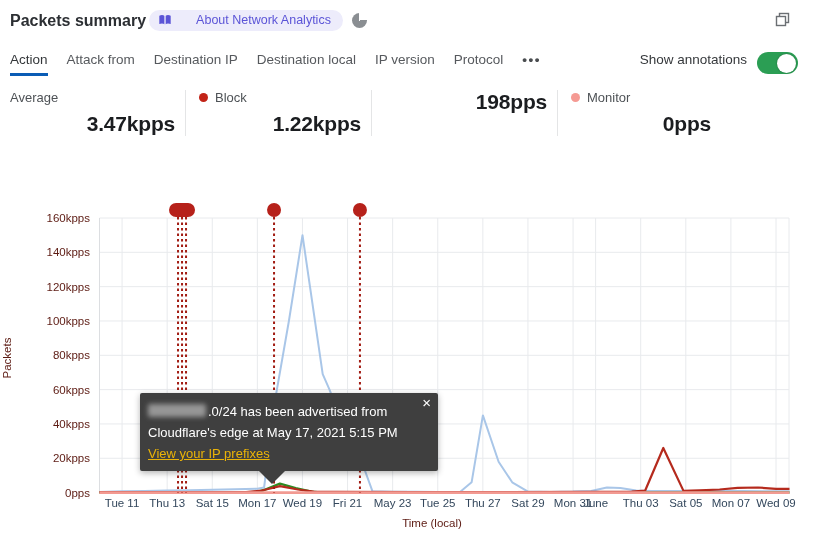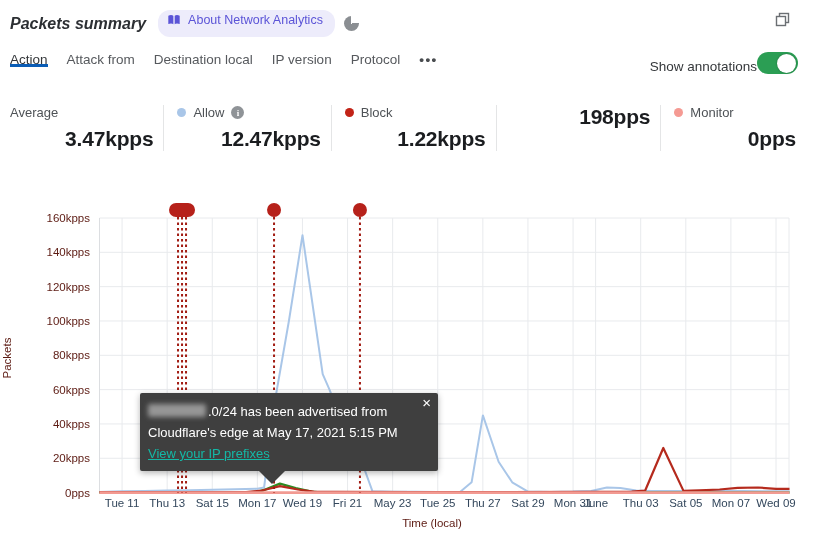--- a/index.html
+++ b/index.html
@@ -3,39 +3,39 @@
 <meta charset="utf-8">
 <style>
   html,body{margin:0;padding:0;}
   body{
     width:816px;height:545px;overflow:hidden;background:#fff;position:relative;
     font-family:"Liberation Sans", sans-serif;color:#35383b;
     -webkit-font-smoothing:antialiased;
   }
   
   .header{position:absolute;left:10px;top:10px;right:10px;display:flex;align-items:center;}
-  .page-title{font-size:16px;font-weight:700;color:#2c2f33;margin-right:12px;font-style:italic;}
-  .badge{display:flex;align-items:center;gap:7px;background:#edecfb;border-radius:12px;
-         padding:3px 12px 10px 9px;font-size:12.5px;color:#5b54d7;cursor:pointer;}
+  .page-title{font-size:16px;font-weight:700;color:#2c2f33;margin-right:3px;}
+  .badge{display:flex;align-items:center;gap:24px;background:#edecfb;border-radius:12px;
+         padding:3px 12px 4px 9px;font-size:12.5px;color:#5b54d7;cursor:pointer;}
   .pie-icon{width:15px;height:15px;border-radius:50%;margin-left:9px;
             background:conic-gradient(#ffffff 0deg 85deg,#8a8e92 85deg 360deg);}
   .window-icon{position:absolute;right:16px;top:2px;}
   
   .tabsrow{position:absolute;left:10px;top:52px;right:18px;display:flex;align-items:flex-start;}
   .tabs{display:flex;gap:19px;}
-  .tab{font-size:13.5px;color:#56595d;cursor:pointer;white-space:nowrap;}
+  .tab{font-size:13.5px;color:#56595d;padding-bottom:9px;cursor:pointer;white-space:nowrap;}
   .tab.active{color:#34373a;box-shadow:inset 0 -3px 0 #0a5cb5;}
   .tab.more{letter-spacing:1.5px;font-weight:700;color:#4a4d50;}
-  .tabs-right{margin-left:auto;display:flex;align-items:flex-end;}
+  .tabs-right{margin-left:auto;display:flex;align-items:flex-start;gap:10px;}
   .toggle-label{font-size:13.5px;color:#35383b;}
   .toggle{width:41px;height:22px;border-radius:11px;position:relative;cursor:pointer;}
   .toggle .knob{position:absolute;top:1.5px;right:2px;width:19px;height:19px;border-radius:50%;
                 background:#fff;box-shadow:0 0 2px rgba(0,0,0,.35);}
   
-  .stats{position:absolute;left:10px;top:105px;right:10px;display:flex;}
+  .stats{position:absolute;left:10px;top:90px;right:10px;display:flex;}
   .stat{padding-right:10px;}
   .stat + .stat{border-left:1px solid #e4e5e6;padding-left:13px;}
   .stat-label{display:flex;align-items:center;font-size:13px;color:#4e5256;margin-bottom:7px;}
   .dot{width:9px;height:9px;border-radius:50%;margin-right:7px;display:inline-block;}
   .info-icon{width:13px;height:13px;border-radius:50%;background:#8f9397;color:#fff;margin-left:7px;
              font-size:9px;font-weight:700;display:inline-flex;align-items:center;justify-content:center;
              font-family:"Liberation Serif",serif;cursor:pointer;}
   .stat-value{font-size:21px;font-weight:600;color:#1b1d20;letter-spacing:-.2px;text-align:right;}
   
   .ylab{position:absolute;left:-28px;top:352px;width:70px;text-align:center;font-size:11.5px;color:#5c1a12;
@@ -47,21 +47,21 @@
   
   .tooltip{position:absolute;left:140px;top:393px;width:278px;background:#3f3f3f;color:#fff;
            border-radius:2px;padding:8px 12px 7px 8px;font-size:13px;line-height:21px;
            box-shadow:0 2px 6px rgba(0,0,0,.3);z-index:5;}
   .tooltip .caret{position:absolute;top:100%;left:119px;width:0;height:0;
                   border-left:13px solid transparent;border-right:13px solid transparent;
                   border-top:13px solid #3f3f3f;}
   .tooltip .close{position:absolute;top:2px;right:7px;font-size:15px;line-height:15px;color:#fff;cursor:pointer;}
   .redacted{display:inline-block;width:58px;height:13px;background:#969696;border-radius:2px;
             filter:blur(2.5px);vertical-align:-1px;margin-right:2px;}
-  .tip-link{color:#14b8a6;text-decoration:underline;cursor:pointer;}
+  .tip-link{color:#eab308;text-decoration:underline;cursor:pointer;}
 </style>
 </head>
 <body>
 
 <div class="header">
   <span class="page-title">Packets summary</span>
   <span class="badge">
     <svg width="14" height="14" viewBox="0 0 16 16">
       <path d="M1.5 3.2c2.2-1.1 4.3-1.1 6 .2v9.4c-1.7-1.2-3.8-1.2-6-.2zM8.5 3.4c1.7-1.3 3.8-1.3 6-.2v9.4c-2.2-1-4.3-1-6 .2z" fill="#5b54d7"></path>
       <rect x="7.6" y="3" width="0.9" height="10" fill="#edecfb"></rect>
@@ -74,47 +74,40 @@
       <rect x="4.5" y="1.5" width="9" height="9" fill="#fff" stroke="#6b6f73" stroke-width="1.4"></rect>
       <rect x="1.5" y="4.5" width="9" height="9" fill="#fff" stroke="#6b6f73" stroke-width="1.4"></rect>
     </svg>
   </span>
 </div>
 
 <div class="tabsrow">
   <div class="tabs" id="tabs">
       <div class="tab active">Action</div>
       <div class="tab">Attack from</div>
+      <div class="tab">Destination IP</div>
       <div class="tab">Destination local</div>
       <div class="tab">IP version</div>
       <div class="tab">Protocol</div>
       <div class="tab more">•••</div>
     </div>
   <div class="tabs-right">
     <span class="toggle-label">Show annotations</span>
     <span class="toggle" id="annot-toggle" style="background: rgb(43, 158, 84);">
         <span class="knob"></span>
       </span>
   </div>
 </div>
 
 <div class="stats" id="stats">
     <div class="stat" style="width: 165px;">
       <div class="stat-label">
         <span>Average</span>
       </div>
       <div class="stat-value">3.47kpps</div>
-    </div>
-    <div class="stat" style="width: 165px;">
-      <div class="stat-label">
-        <span class="dot" style="background: rgb(169, 198, 232);"></span>
-        <span>Allow</span>
-        <span class="info-icon">i</span>
-      </div>
-      <div class="stat-value">12.47kpps</div>
     </div>
     <div class="stat" style="width: 162px;">
       <div class="stat-label">
         <span class="dot" style="background: rgb(194, 35, 23);"></span>
         <span>Block</span>
       </div>
       <div class="stat-value">1.22kpps</div>
     </div>
     <div class="stat" style="width: 162px;">
       <div class="stat-value">198pps</div>

